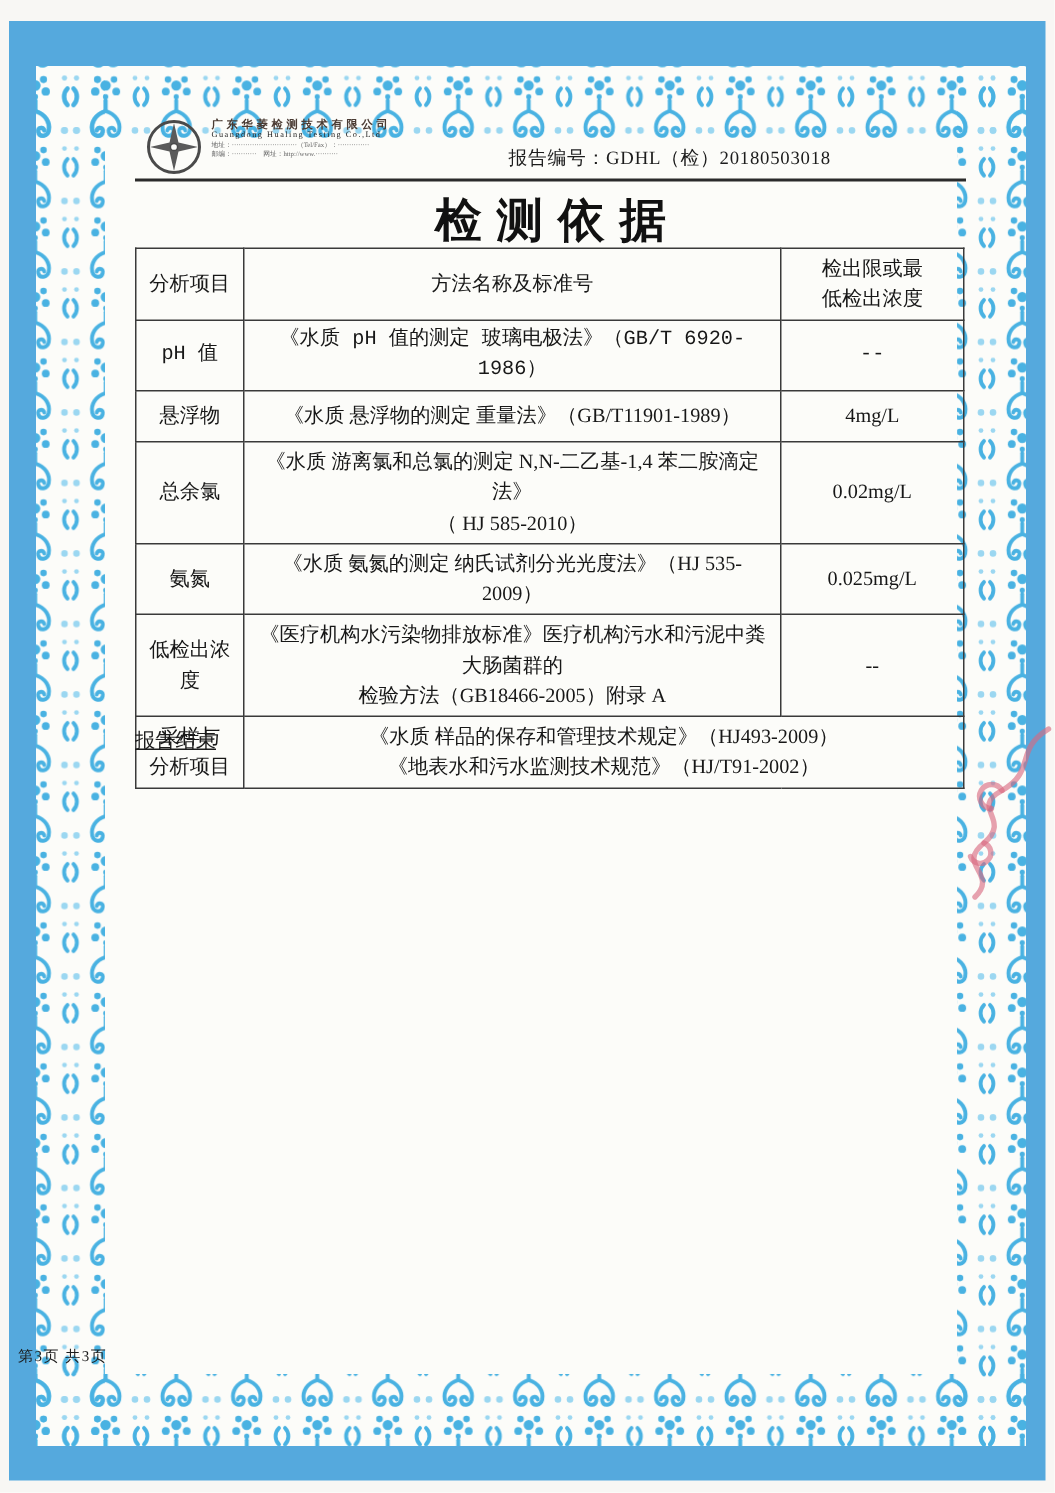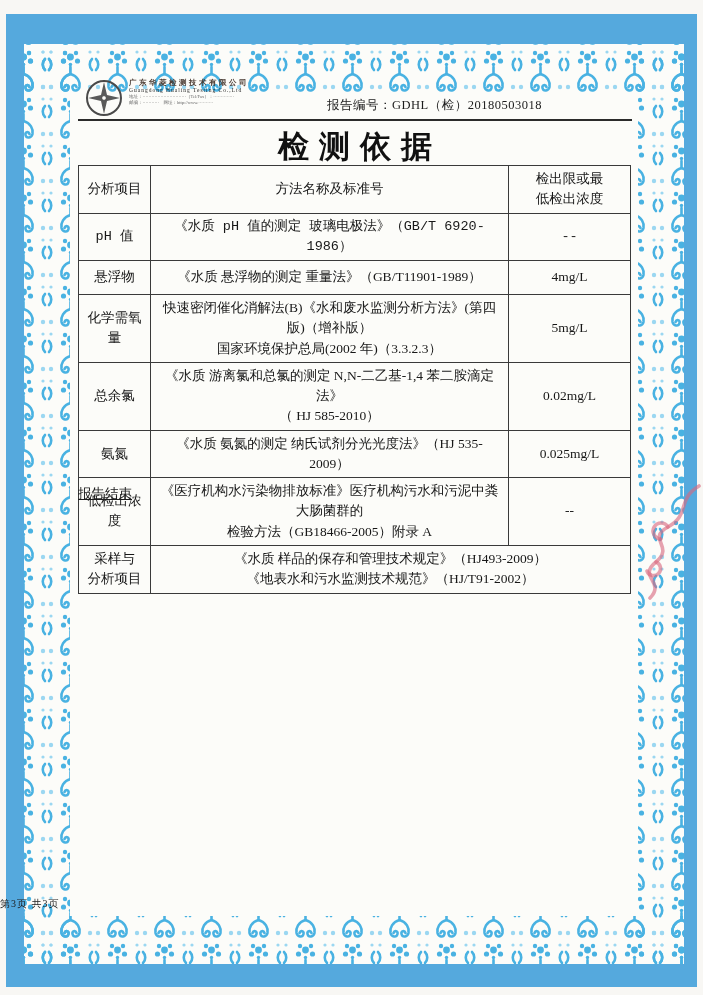--- a/index.html
+++ b/index.html
@@ -9,21 +9,21 @@
   *{margin:0;padding:0;box-sizing:border-box;}
   body{background:#ffffff;font-family:"Liberation Serif","DejaVu Serif",serif;color:var(--ink);}
   .page{position:relative;width:703px;height:995px;background:#f8f7f4;overflow:hidden;}
   svg.frame{position:absolute;left:0;top:0;}
   .frame-blue{fill:var(--frame);}
   .paper{fill:var(--paper);}
   .orn-dark{fill:var(--orn);}
   .orn-light{fill:var(--ornlight);}
   .orn-stroke{stroke:var(--orn);fill:none;stroke-width:2.6;stroke-linecap:round;}
   .pen-mark{stroke:var(--pen);fill:none;stroke-width:3.6;stroke-linecap:round;opacity:.62;}
-  .content{position:absolute;left:0;top:0;width:613px;height:995px;}
+  .content{position:absolute;left:12px;top:0;width:613px;height:995px;}
 
   .logo-row{position:absolute;left:84px;top:78px;display:flex;gap:5px;align-items:flex-start;}
   .logo-icon{flex:0 0 auto;}
   .logo-text{display:flex;flex-direction:column;line-height:1.25;}
   .name-cn{font-size:7.5px;font-weight:bold;letter-spacing:2.5px;color:#4a3b33;white-space:nowrap;}
   .name-en{font-size:5.5px;letter-spacing:1px;color:#222;white-space:nowrap;}
   .contact{font-size:4.5px;color:#666;white-space:nowrap;}
 
   .report-no{position:absolute;right:71px;top:97px;font-size:12.5px;letter-spacing:.5px;}
   .header-rule{position:absolute;left:78px;top:119px;width:554px;height:2px;background:#2b2b2b;}
@@ -133,26 +133,20 @@
             <td>pH 值</td>
             <td>《水质  pH 值的测定  玻璃电极法》（GB/T 6920-1986）</td>
             <td>--</td>
           </tr>
           <tr>
             <td>悬浮物</td>
             <td>《水质  悬浮物的测定  重量法》（GB/T11901-1989）</td>
             <td>4mg/L</td>
           </tr>
           <tr>
-            <td>化学需氧量</td>
-            <td>快速密闭催化消解法(B)《水和废水监测分析方法》(第四版)（增补版）
-国家环境保护总局(2002 年)（3.3.2.3）</td>
-            <td>5mg/L</td>
-          </tr>
-          <tr>
             <td>总余氯</td>
             <td>《水质  游离氯和总氯的测定  N,N-二乙基-1,4 苯二胺滴定法》
 （ HJ 585-2010）</td>
             <td>0.02mg/L</td>
           </tr>
           <tr>
             <td>氨氮</td>
             <td>《水质  氨氮的测定  纳氏试剂分光光度法》（HJ 535-2009）</td>
             <td>0.025mg/L</td>
           </tr>

